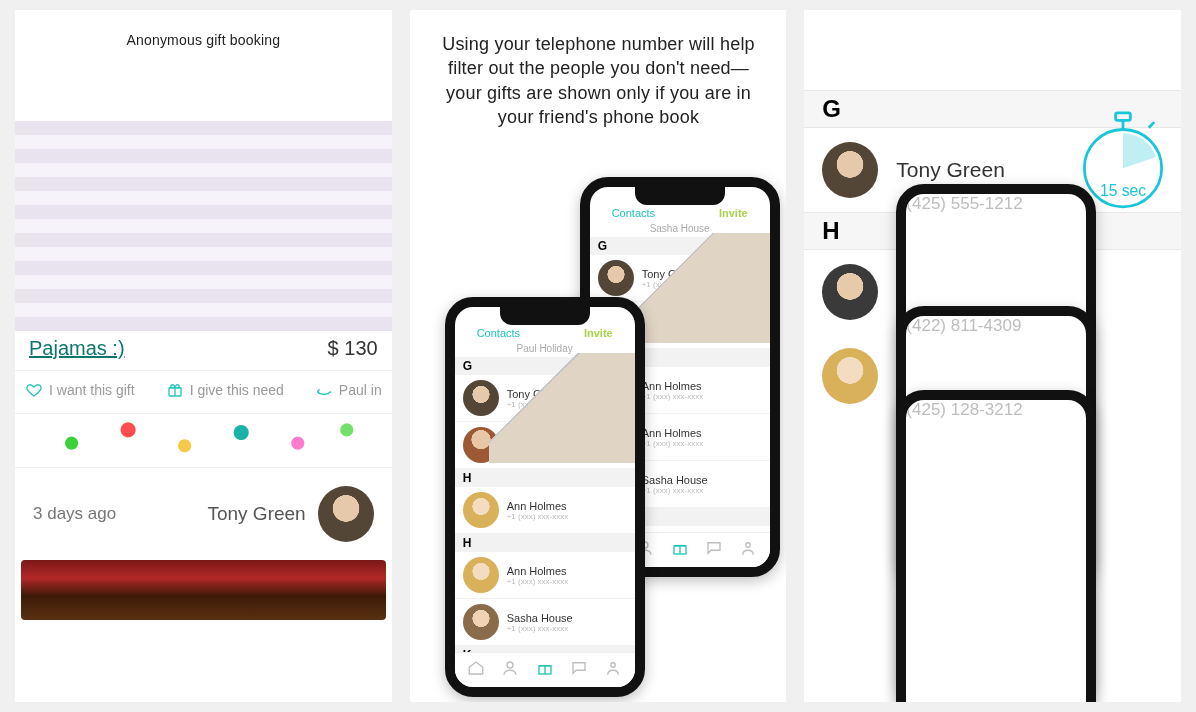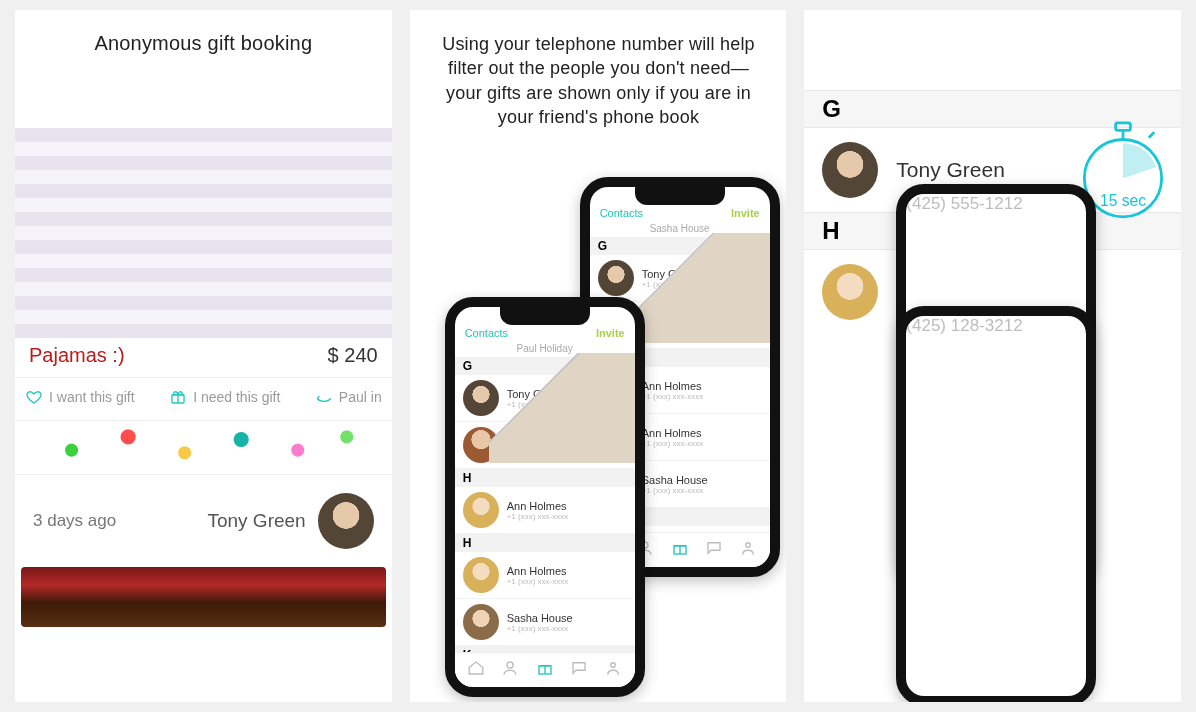--- a/index.html
+++ b/index.html
@@ -16,21 +16,21 @@
   .panel {
     background: #fff;
     flex: 1;
     display: flex;
     flex-direction: column;
     position: relative;
     overflow: hidden;
   }
   .panel-title {
     text-align: center;
-    font-size: 20px;
+    font-size: 14px;
     padding: 22px 30px 18px;
     color: #222;
     font-weight: 400;
     letter-spacing: .2px;
   }
   
   .post-header { display: flex; align-items: center; justify-content: space-between; padding: 0 18px 10px; }
   .post-time { color: #777; font-size: 17px; }
   .post-user { display: flex; align-items: center; gap: 12px; }
   .post-name { color: #555; font-size: 19px; }
@@ -47,21 +47,21 @@
     display: flex; align-items: center; justify-content: center;
     font-size: 12px; color: #999;
   }
   .pajama {
     width: 100%; height: 100%;
     background:
       repeating-linear-gradient(0deg,#e8e3ef 0 14px,#f6f3fb 14px 28px);
     position: relative;
   }
   .gift-meta { display: flex; justify-content: space-between; padding: 6px 14px 10px; border-bottom: 1px solid #eee;}
-  .gift-title { color: #b91c1c; font-size: 20px; }
+  .gift-title { color: #0f766e; font-size: 20px; text-decoration: underline; }
   .gift-price { color: #333; font-size: 20px; }
   .gift-actions { display: flex; justify-content: space-between; padding: 10px 10px 14px; }
   .gift-action { display: flex; align-items: center; gap: 6px; color: #9a9a9a; font-size: 14px; cursor: pointer;}
   .gift-action svg { width: 18px; height: 18px; stroke:#29c7c0; fill:none; stroke-width:1.8;}
   .hearts {
     height: 55px;
     background:
       radial-gradient(circle at 15% 55%,#3bd13b 0 6px,transparent 7px),
       radial-gradient(circle at 30% 30%,#ff4d4d 0 7px,transparent 8px),
       radial-gradient(circle at 45% 60%,#f7c948 0 6px,transparent 7px),
@@ -84,40 +84,40 @@
     border-radius: 28px; border: 10px solid #111; background: #fff;
     overflow: hidden;
     box-shadow: 0 4px 14px rgba(0,0,0,.25);
   }
   .phone .notch {
     position:absolute; top:0; left:50%; transform:translateX(-50%);
     width: 90px; height: 18px; background:#111; border-radius: 0 0 12px 12px; z-index:2;
   }
   .phone-back { top: 30px; left: 170px; }
   .phone-front { top: 150px; left: 35px; }
-  .phone-top { display:flex; justify-content: space-between; padding: 20px 10px 4px; font-size: 11px;}
+  .phone-top { display:flex; justify-content: space-between; padding: 20px 22px 4px; font-size: 11px;}
   .phone-top .contacts { color:#1fc3bc;}
   .phone-top .invite { color:#a9d24a; font-weight:600;}
   .phone-sub { font-size: 10px; color:#aaa; text-align:center; padding-bottom:3px;}
   .sect-hdr { background:#f2f2f2; font-weight:700; font-size:12px; padding:2px 8px;}
   .contact-line { display:flex; align-items:center; gap:8px; padding:5px 8px; border-bottom:1px solid #f3f3f3;}
   .contact-line .cname { font-size:11px; color:#333; line-height:1.1;}
   .contact-line .cphone { font-size:8px; color:#bbb;}
   .photo-flap{
     position:absolute; top:46px; right:-4px; width:150px; height:110px;
     background: linear-gradient(135deg, transparent 0 34%, #c6c6c6 34.2% 35%, #e0d5c5 35% 100%);
     pointer-events:none;
   }
   .phone-tabs{ position:absolute; bottom:0; left:0; right:0; display:flex; justify-content:space-around; padding:6px 4px; border-top:1px solid #eee; background:#fff;}
   .phone-tabs svg{ width:18px; height:18px; stroke:#bdbdbd; fill:none; stroke-width:1.8;}
   .phone-tabs .active svg{ stroke:#24c4bd;}
 
   
   .timer {
-    position:absolute; top:110px; right:12px; width:92px; height:108px;
+    position:absolute; top:100px; right:12px; width:92px; height:108px;
   }
   .timer svg{ width:100%; height:100%;}
   .contact-list { margin-top: 80px; }
   .group-hdr { font-size: 24px; font-weight:700; padding: 4px 18px; background:#f6f6f6; border-top:1px solid #e8e8e8; border-bottom:1px solid #e8e8e8;}
   .contact {
     display:flex; align-items:center; gap:18px; padding: 14px 18px;
   }
   .contact .name { font-size: 21px; color:#333;}
   .contact .phone { font-size: 17px; color:#bdbdbd; margin-top:2px;}
 
@@ -137,36 +137,36 @@
 
   <div style="height:55px"></div>
 
 
   <div class="gift-image">
     <div class="pajama"></div>
   </div>
 
   <div class="gift-meta">
     <span class="gift-title">Pajamas :)</span>
-    <span class="gift-price">$ 240</span>
+    <span class="gift-price">$ 130</span>
   </div>
 
   <div class="gift-actions">
     <div class="gift-action">
       <svg viewBox="0 0 24 24">
           <path d="M12 20s-7-4.5-9-9c-1.3-3 .8-6 4-6 2 0 3 1.5 5 3 2-1.5 3-3 5-3 3.2 0 5.3 3 4 6-2 4.5-9 9-9 9z"></path>
         </svg>
       <span>I want this gift</span>
     </div>
     <div class="gift-action">
       <svg viewBox="0 0 24 24">
           <rect x="4" y="9" width="16" height="11" rx="1"></rect>
           <path d="M4 9h16M12 9v11M8 9c-2 0-3-4 1-4 2 0 3 4 3 4M16 9c2 0 3-4-1-4-2 0-3 4-3 4"></path>
         </svg>
-      <span>I need this gift</span>
+      <span>I give this need</span>
     </div>
     <div class="gift-action">
       <svg viewBox="0 0 24 24">
           <path d="M3 14c4 5 14 5 18 0M3 14l3-3M3 14l3 3"></path>
         </svg>
       <span>Paul in</span>
     </div>
   </div>
 
   <div class="hearts"></div>
@@ -362,20 +362,27 @@
       <div class="group-hdr">G</div>
       <div class="contact">
         <div class="avatar big face-tony"></div>
         <div>
           <div class="name">Tony Green</div>
           <div class="phone">(425) 555-1212</div>
         </div>
       </div>
       <div class="group-hdr">H</div>
       <div class="contact">
+        <div class="avatar big face-paul"></div>
+        <div>
+          <div class="name">Paul Holiday</div>
+          <div class="phone">(422) 811-4309</div>
+        </div>
+      </div>
+      <div class="contact">
         <div class="avatar big face-ann"></div>
         <div>
           <div class="name">Ann Holmes</div>
           <div class="phone">(425) 128-3212</div>
         </div>
       </div>
     </div>
 </div>
 
 </body></html>

